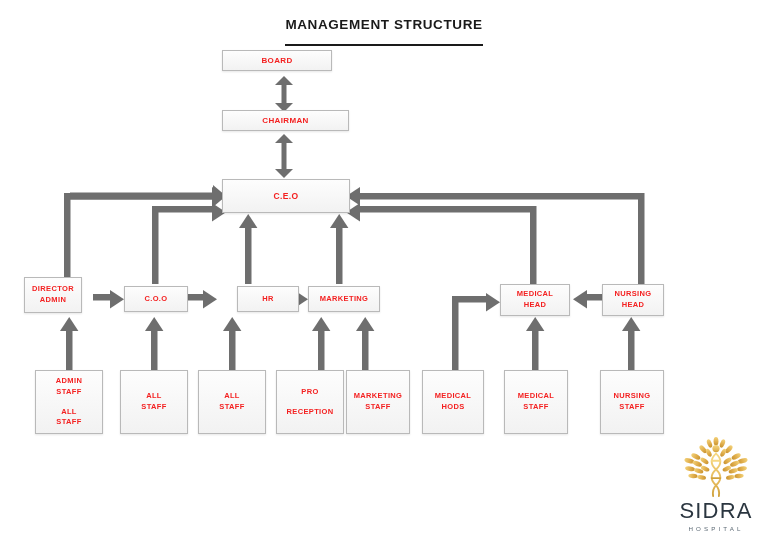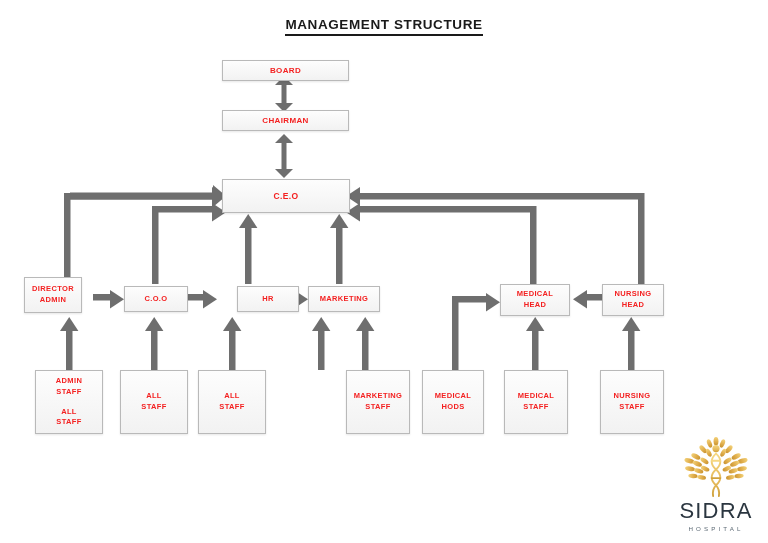--- a/index.html
+++ b/index.html
@@ -17,21 +17,21 @@
     position:absolute;
     left:0;right:0;top:17px;
     text-align:center;
     font-size:13.5px;
     font-weight:bold;
     letter-spacing:.6px;
     color:#1a1a1a;
   }
   .title span{
     border-bottom:2px solid #1a1a1a;
-    padding-bottom:2px;
+    padding-bottom:12px;
   }
   
   .node{
     position:absolute;
     box-sizing:border-box;
     border:1px solid #b9b9b9;
     background:linear-gradient(180deg,#fdfdfd 0%,#f7f7f7 55%,#f2f2f2 100%);
     box-shadow:0 1px 2px rgba(0,0,0,.10);
     display:flex;
     flex-direction:column;
@@ -186,21 +186,21 @@
         <rect x="532" y="327" width="6.5" height="43" stroke="none"></rect>
         <path d="M526,331 L535.2,317 L544.4,331 Z" stroke="none"></path>
       </g>
       <g>
         <rect x="628" y="327" width="6.5" height="43" stroke="none"></rect>
         <path d="M622,331 L631.2,317 L640.4,331 Z" stroke="none"></path>
       </g>
     </g>
   </svg>
 
-  <div class="node wide" style="left:222px;top:60px;width:127px;height:21px;">
+  <div class="node wide" style="left:222px;top:50px;width:110px;height:21px;">
     <span>BOARD</span>
   </div>
 
   <div class="node wide" style="left:222px;top:179px;width:128px;height:34px;font-size:8.5px;">
     <span>C.E.O</span>
   </div>
 
   <div class="node wide" style="left:222px;top:110px;width:127px;height:21px;">
     <span>CHAIRMAN</span>
   </div>
@@ -242,20 +242,24 @@
   <div class="node" style="left:120px;top:370px;width:68px;height:64px;">
     <span>ALL
 STAFF</span>
   </div>
 
   <div class="node" style="left:198px;top:370px;width:68px;height:64px;">
     <span>ALL
 STAFF</span>
   </div>
 
+  <div class="node" style="left:276px;top:370px;width:68px;height:64px;">
+    <span>PRO</span>
+    <span class="l2">RECEPTION</span>
+  </div>
 
   <div class="node" style="left:346px;top:370px;width:64px;height:64px;">
     <span>MARKETING
 STAFF</span>
   </div>
 
   <div class="node" style="left:422px;top:370px;width:62px;height:64px;">
     <span>MEDICAL
 HODS</span>
   </div>

